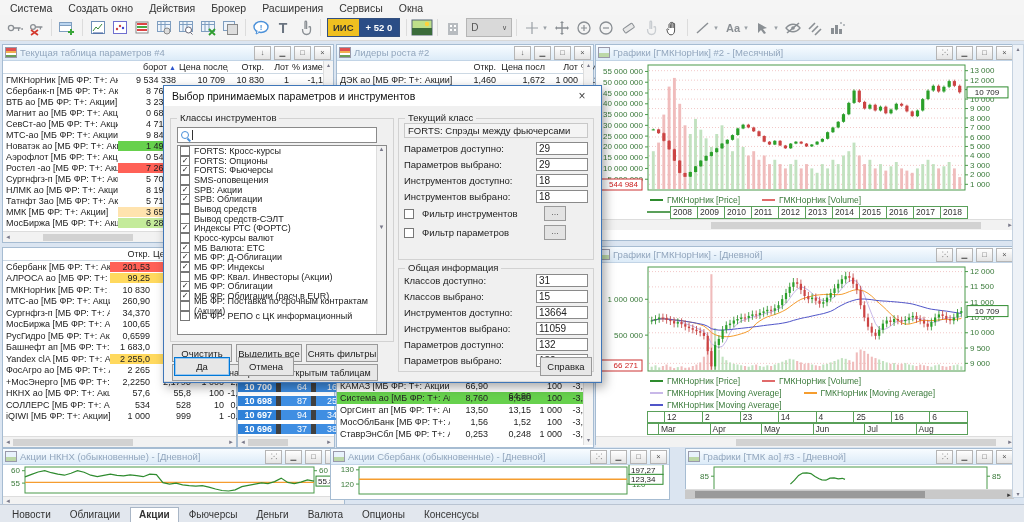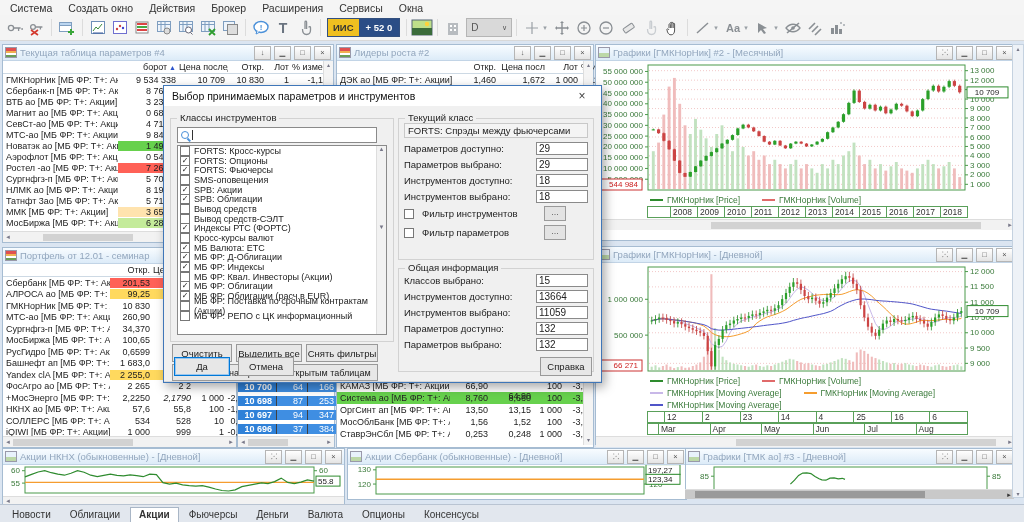--- a/index.html
+++ b/index.html
@@ -68,21 +68,21 @@
   .fbtn{width:20px;height:13px;background:#e3e3e3;border:1px solid #9a9a9a;text-align:center;line-height:11px;font-size:8px;margin-left:auto;margin-right:22px;}
   
   .legend{display:flex;flex-wrap:wrap;column-gap:22px;padding:0 4px 0 54px;font-size:8.5px;color:#3a7a3a;line-height:12px;}
   .lg{display:flex;align-items:center;gap:4px;white-space:nowrap;}
   .dash{width:13px;height:2px;flex:none;}
   .xrow{display:flex;margin-left:52px;font-size:8.5px;color:#333;height:12px;line-height:11px;}
   .xcell{border:1px solid #5aa05a;margin-left:-1px;padding-left:2px;overflow:hidden;flex:1;background:#fff;}
   .xcell.first{flex:none;background:#fff;}
   
   .obrow{display:flex;height:14px;font-size:9px;color:#fff;align-items:center;}
-  .obc{text-align:right;padding-right:4px;border-right:1px solid #404040;overflow:hidden;flex:none;}
+  .obc{text-align:right;padding-right:4px;border-right:5px solid #404040;overflow:hidden;flex:none;}
   
   #tabbar{position:absolute;left:0;bottom:0;width:1024px;height:17px;background:#e2e7ee;border-top:1px solid #b9c4d2;
           display:flex;align-items:flex-end;padding-left:3px;font-size:10px;color:#333;}
   .tab{padding:1px 8px 2px;border:1px solid transparent;border-bottom:none;margin-right:1px;}
   .tab.active{background:#fff;border-color:#a9b6c6;font-weight:bold;}
   .mdivsb{position:absolute;right:0;top:3px;width:10px;height:452px;background:#eef2f7;border:1px solid #c5d2e0;
           display:flex;flex-direction:column;justify-content:space-between;align-items:center;font-size:6px;color:#778;}
 </style>
 </head>
 <body>
@@ -475,25 +475,20 @@
             <span class="tc" style="width: 38px;">1,460</span>
             <span class="tc" style="width: 46px;">1,672</span>
             <span class="tc" style="width: 30px;">1 000</span>
             <span class="tc" style="width: 30px;">11,62</span>
           </div>
         </div>
       <div class="vmini" style="bottom:2px;">▴</div>
     </div>
 
     <div class="win" id="win-portfolio" style="left:2px;top:206px;width:233px;height:199px;">
-      <div class="wtb">
-        <span class="wic wic-t"></span>
-        <span class="ttl">Портфель от 12.01 - семинар</span>
-        <span class="wbtn">↓</span>
-      </div>
       <div class="thead" id="portfolio-head" style="height: 12px;">
           <span class="th" style="width: 104px; flex: 0 0 auto;"></span>
           <span class="th" style="width: 40px;">Откр.</span>
           <span class="th" style="width: 38px;">Цена посл</span>
           <span class="th" style="width: 30px;">Лот</span>
           <span class="th" style="width: 21px;">% изм</span>
         </div>
       <div id="portfolio-rows">
           <div class="trow" style="height: 11.5px;">
             <span class="tc name" style="width: 104px;">Сбербанк [МБ ФР: Т+: Акции]</span>
@@ -929,21 +924,21 @@
       <div class="legend" id="legend-monthly">
           <div class="lg">
             <span class="dash" style="background: rgb(46, 139, 46);"></span>
             <span>ГМКНорНик [Price]</span>
           </div>
           <div class="lg">
             <span class="dash" style="background: rgb(224, 106, 106);"></span>
             <span>ГМКНорНик [Volume]</span>
           </div>
         </div>
-      <div class="xrow" id="xrow-monthly" style="width: 320px;">
+      <div class="xrow" id="xrow-monthly" style="width: 320px; align-items: center;">
           <div class="xcell first" style="width: 20px;"></div>
           <div class="xcell">2008</div>
           <div class="xcell">2009</div>
           <div class="xcell">2010</div>
           <div class="xcell">2011</div>
           <div class="xcell">2012</div>
           <div class="xcell">2013</div>
           <div class="xcell">2014</div>
           <div class="xcell">2015</div>
           <div class="xcell">2016</div>
@@ -1320,21 +1315,21 @@
           <line x1="311" x2="314" y1="5.7142857142857135" y2="5.7142857142857135" stroke="#4a9a4a"></line>
           <text x="316" y="8.2" font-size="8" fill="#3a7a3a">60</text>
           <rect x="313" y="11.1" width="24" height="10" fill="#fff" stroke="#2e8b2e"></rect>
           <text x="315" y="19.1" font-size="8" fill="#222">55.8</text>
         </svg>
       <div class="hscroll" style="height:8px;">
         <span class="sarrow">◂</span>
       </div>
     </div>
 
-    <div class="win" id="win-sber" style="left:347px;top:407px;width:338px;height:50px;">
+    <div class="win" id="win-sber" style="left:330px;top:407px;width:338px;height:50px;">
       <div class="wtb">
         <span class="wic wic-c"></span>
         <span class="ttl">Акции Сбербанк (обыкновенные) - [Дневной]</span>
         <span class="wbtn" style="letter-spacing:-1px;">⁙</span>
         <span class="wbtn">▁</span>
         <span class="wbtn">□</span>
         <span class="wbtn">×</span>
       </div>
       <svg id="svg-sber" width="336" height="32">
           <rect x="28" y="2" width="268" height="27" fill="#fff" stroke="#4a9a4a"></rect>
@@ -1503,20 +1498,24 @@
               <span class="ckbox"></span>
               <span>Фильтр параметров</span>
               <span class="fbtn">…</span>
             </div>
           </div>
       </div>
       <div class="grp" style="left:234px;top:182px;width:194px;height:102px;">
         <span class="glabel">Общая информация</span>
         <div id="gi-rows" style="padding-top:3px;">
             <div class="rrow">
+              <span class="rlabel">Классов доступно:</span>
+              <span class="rval">31</span>
+            </div>
+            <div class="rrow">
               <span class="rlabel">Классов выбрано:</span>
               <span class="rval">15</span>
             </div>
             <div class="rrow">
               <span class="rlabel">Инструментов доступно:</span>
               <span class="rval">13664</span>
             </div>
             <div class="rrow">
               <span class="rlabel">Инструментов выбрано:</span>
               <span class="rval">11059</span>

